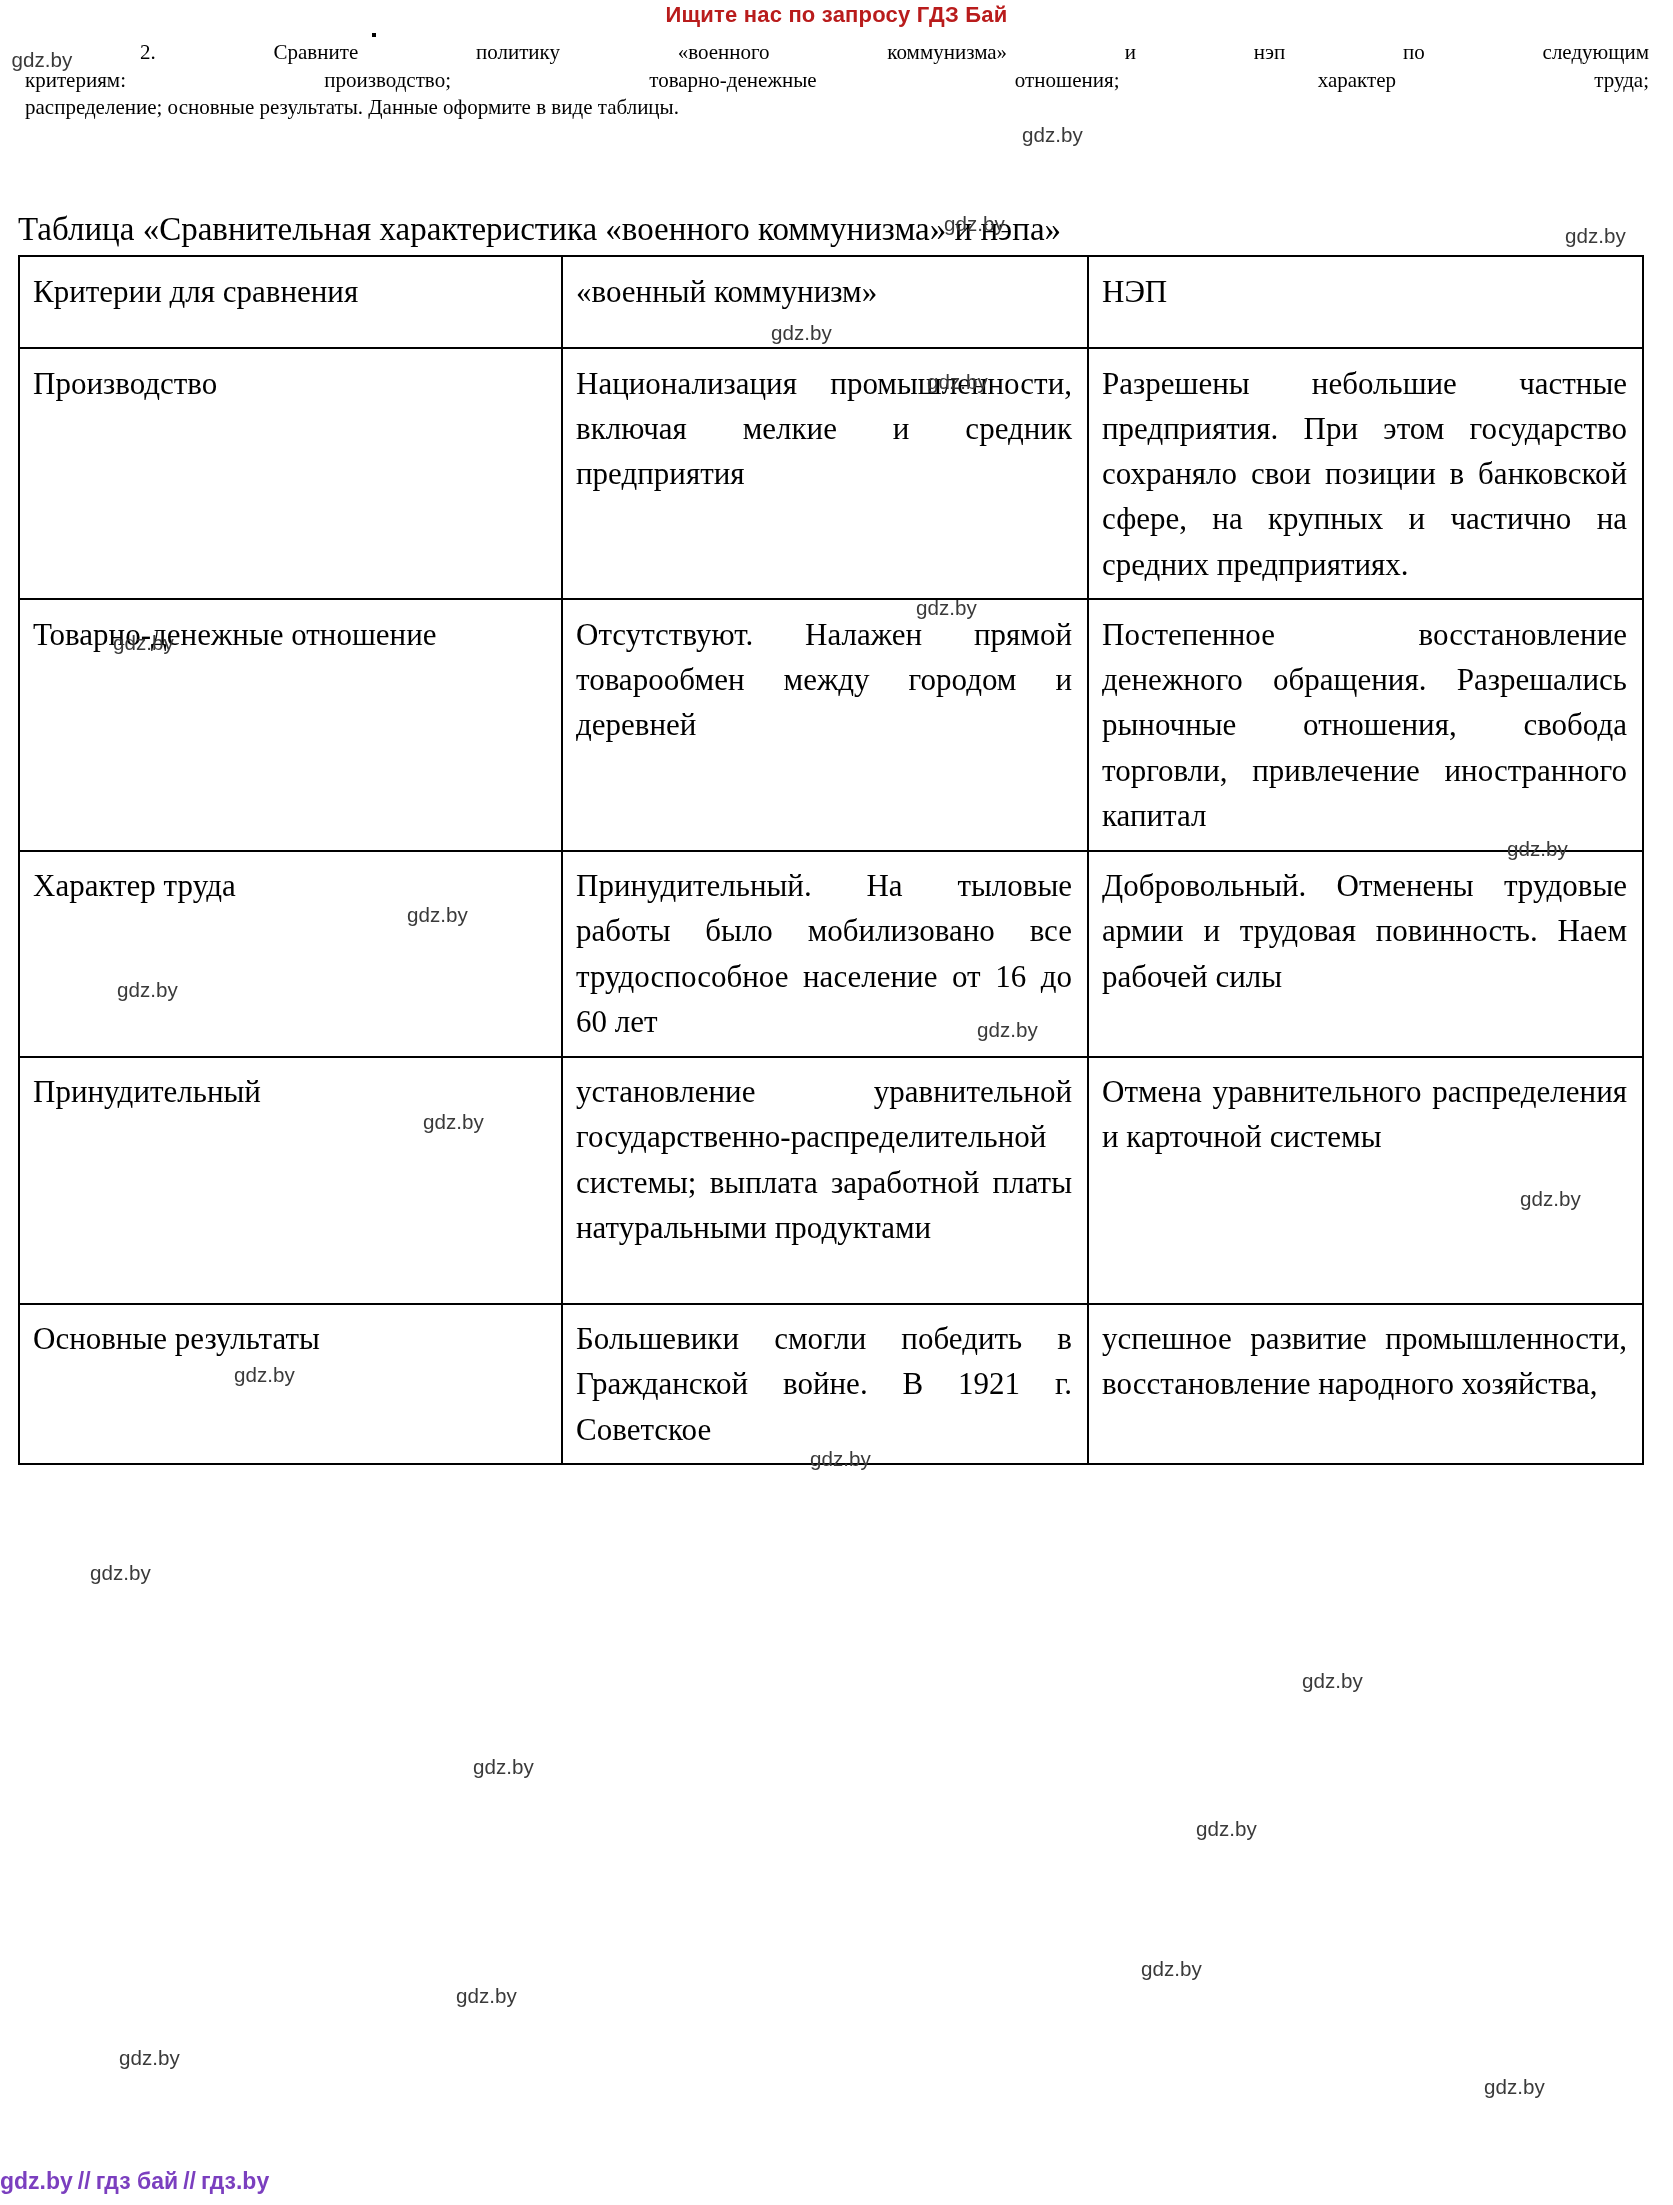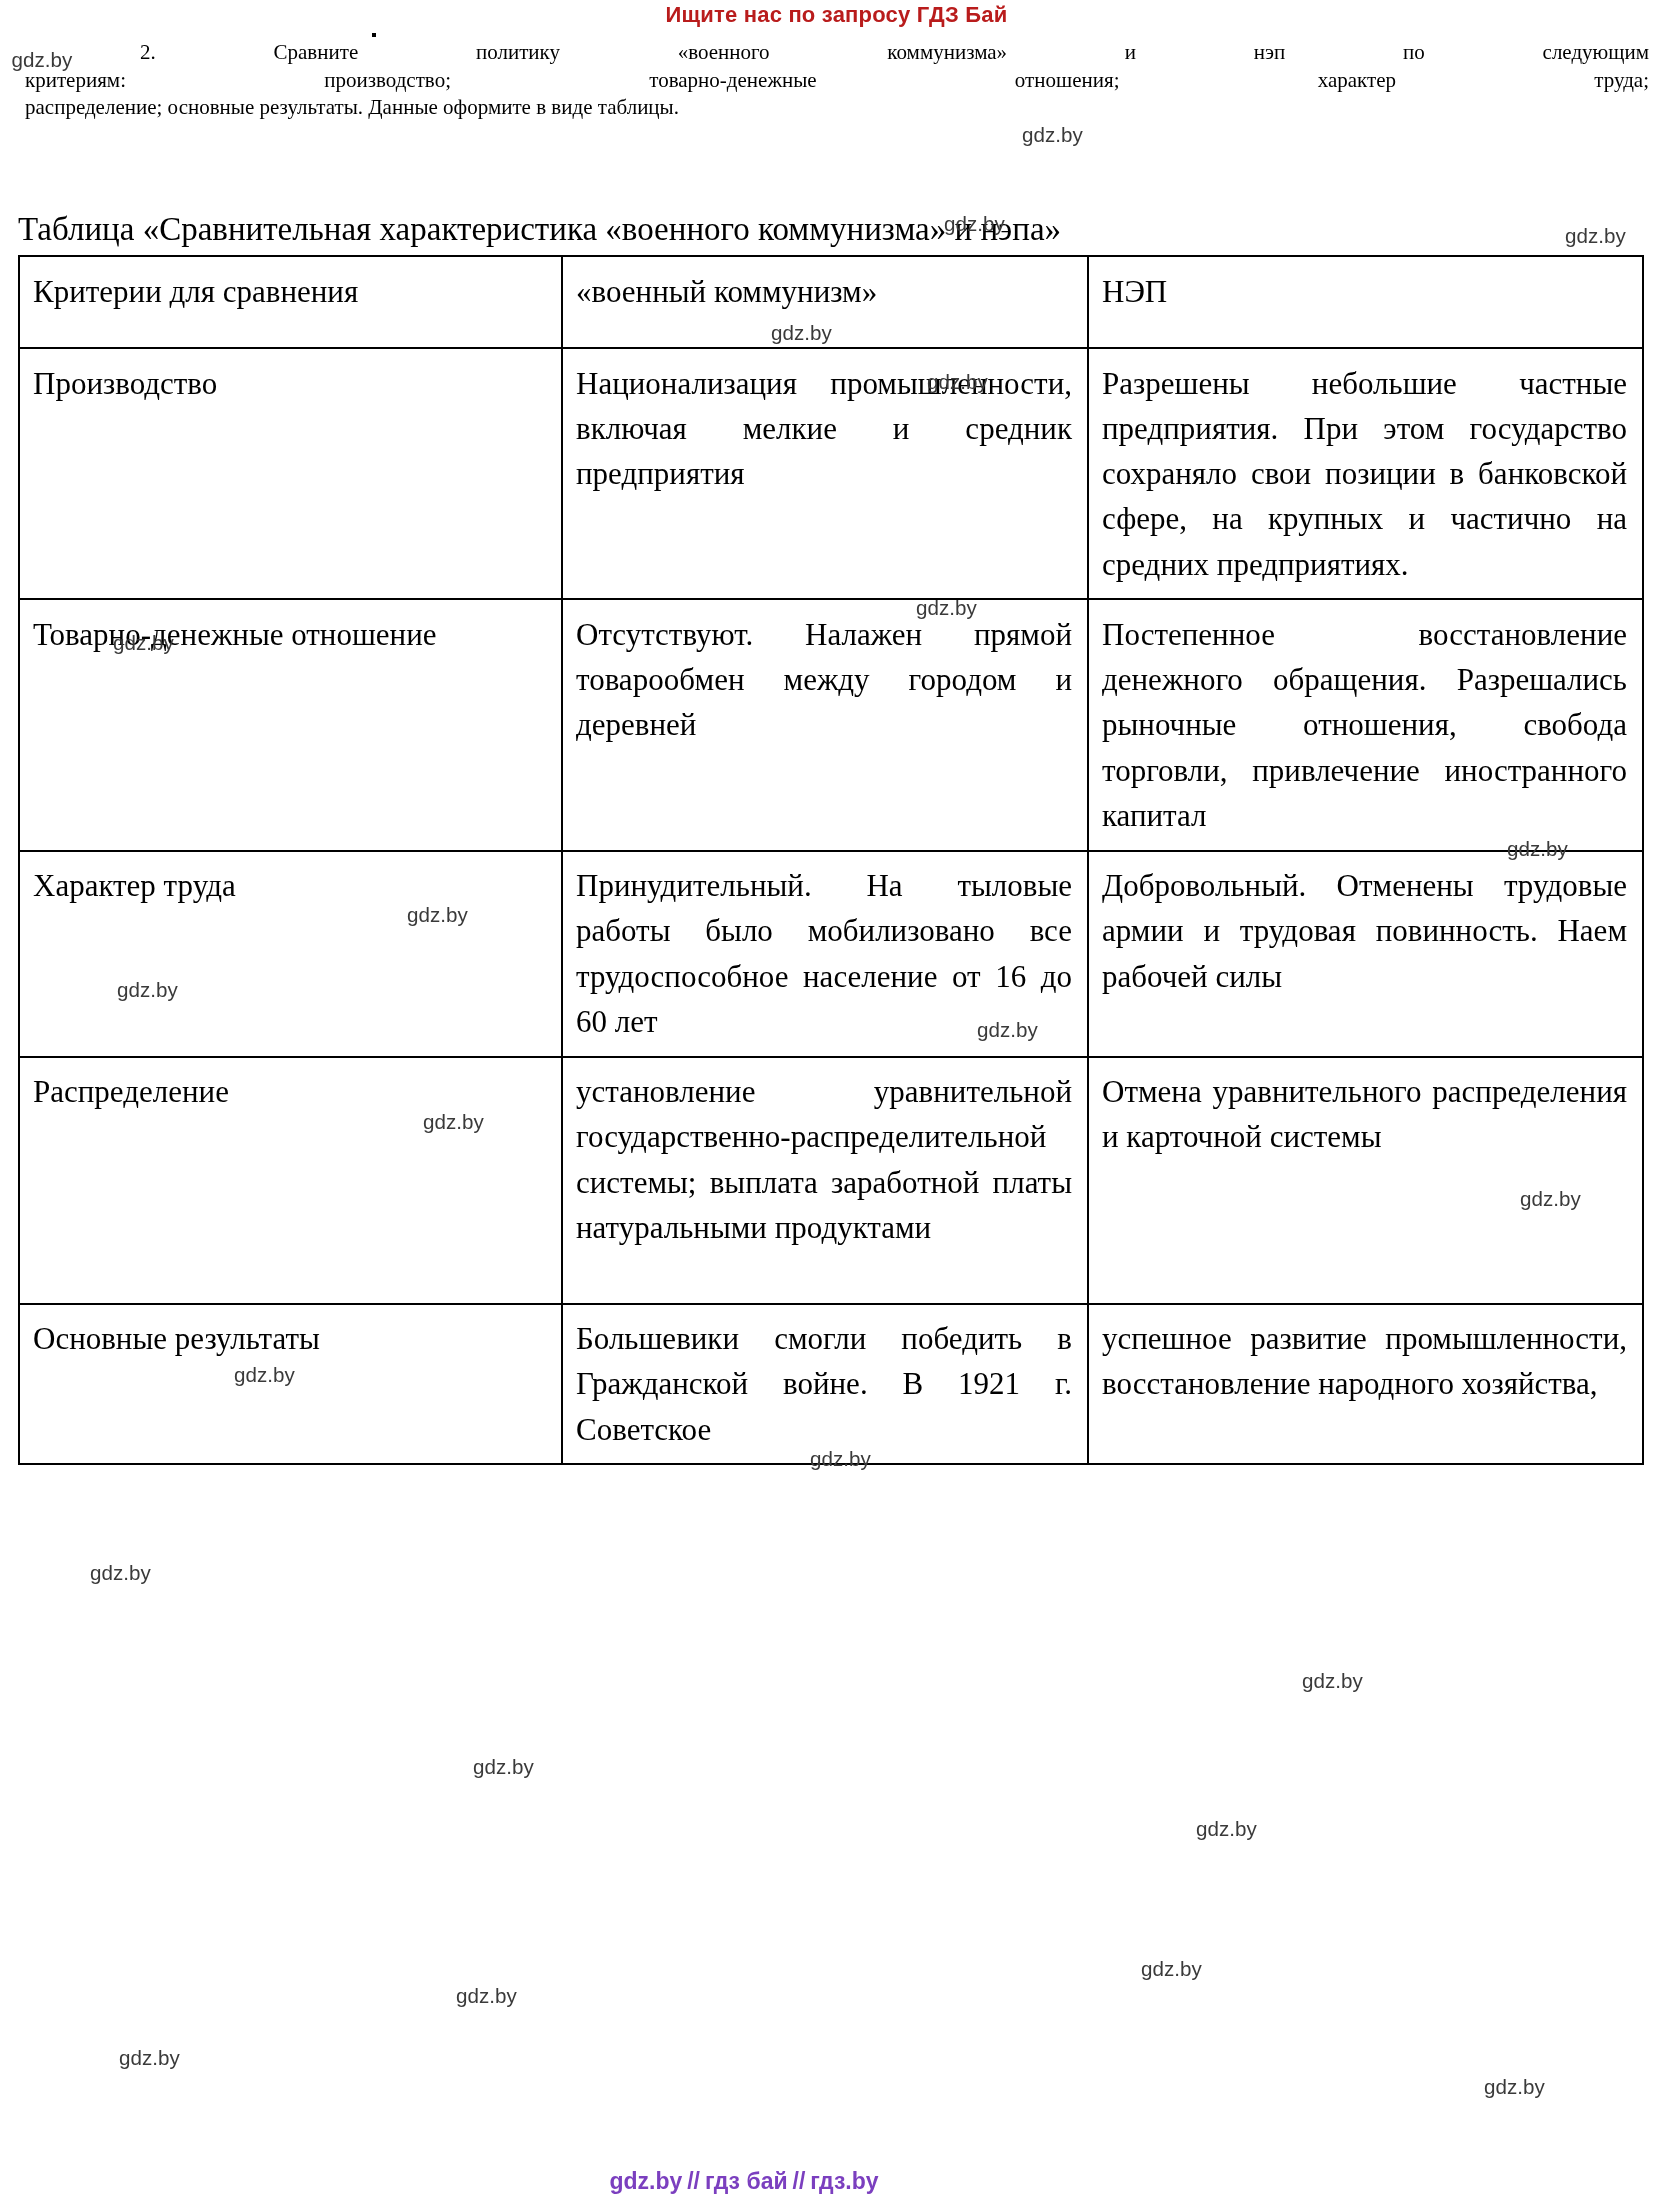--- a/index.html
+++ b/index.html
@@ -113,21 +113,21 @@
     pointer-events: none;
     z-index: 5;
   }
 
   
   .footer {
     position: absolute;
     bottom: 10px;
     left: 0;
     width: 1488px;
-    text-align: center;
+    text-align: left;
     font-family: "Liberation Sans", sans-serif;
     font-size: 23px;
     font-weight: 700;
     color: #7b3fbf;
     white-space: nowrap;
   }
   .footer .sep { color: #7b3fbf; padding: 0 5px; }
 
   .dot-mark {
     position: absolute;
@@ -203,21 +203,21 @@
       <td class="just">
         <span class="cell-text">Принудительный. На тыловые работы было мобилизовано все трудоспособное население от 16 до 60 лет</span>
       </td>
       <td class="just">
         <span class="cell-text">Добровольный. Отменены трудовые армии и трудовая повинность. Наем рабочей силы</span>
       </td>
     </tr>
 
     <tr class="row-4">
       <td>
-        <span class="cell-text">Распределение</span>
+        <span class="cell-text">Принудительный</span>
       </td>
       <td class="just">
         <span class="cell-text">установление уравнительной государственно-распределительной системы; выплата заработной платы натуральными продуктами</span>
       </td>
       <td class="just">
         <span class="cell-text">Отмена уравнительного распределения и карточной системы</span>
       </td>
     </tr>
 
     <tr class="row-5">

